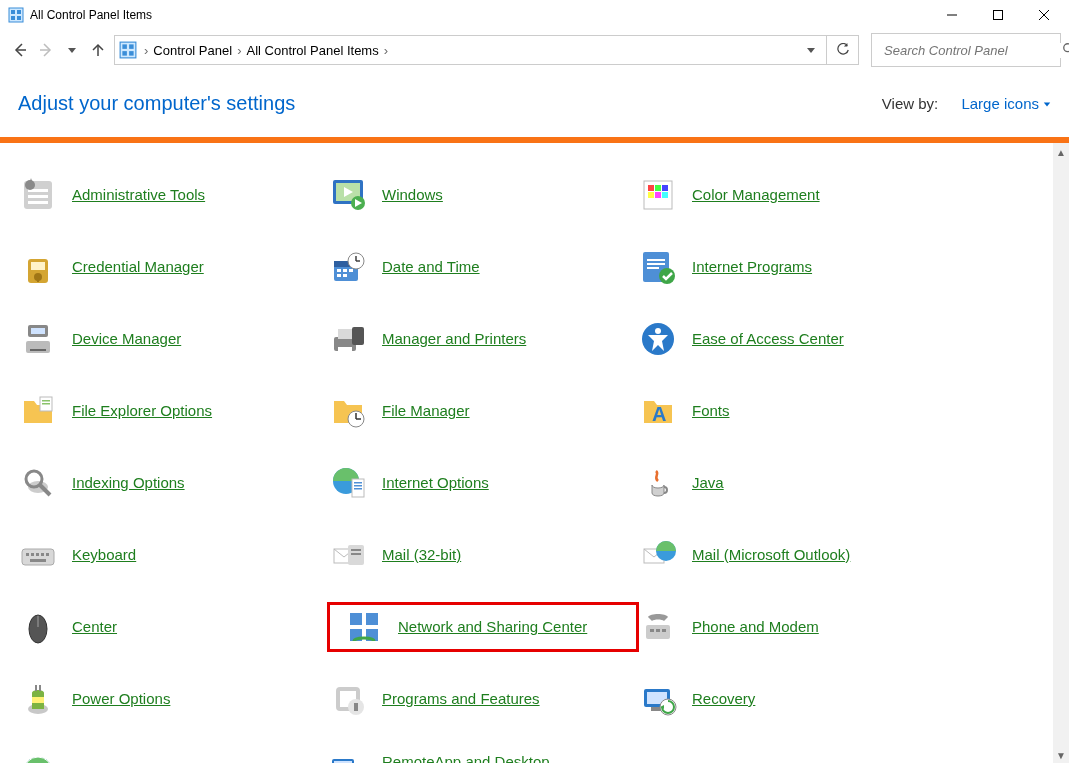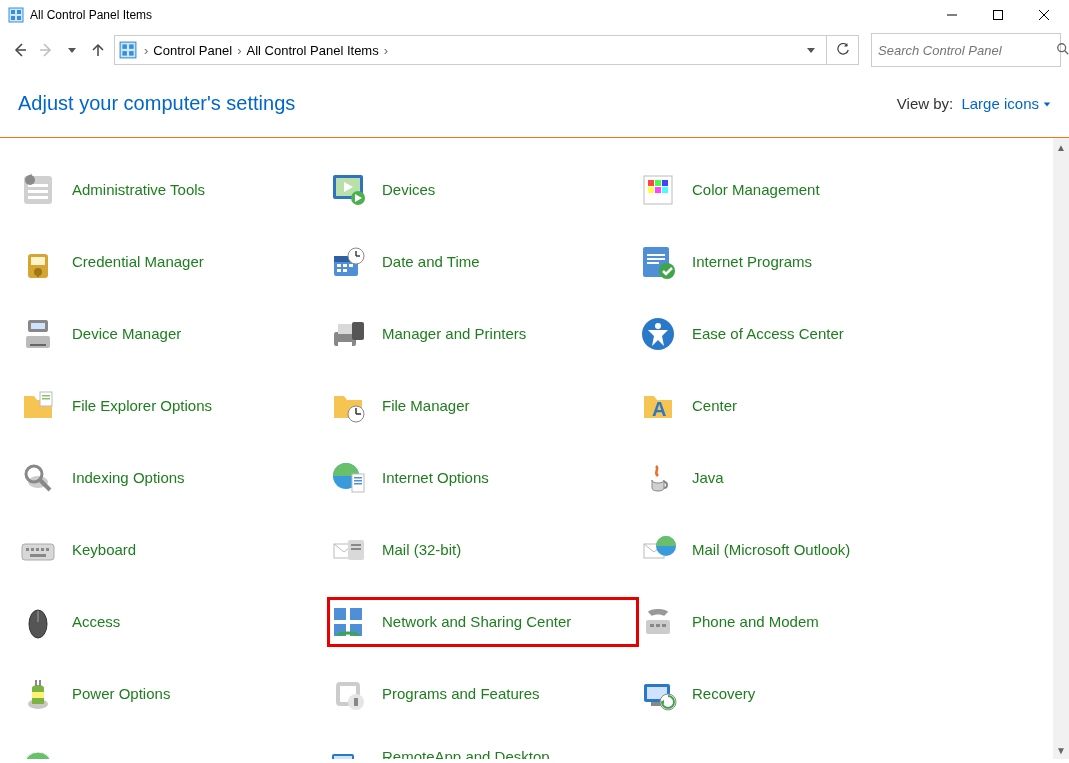--- a/index.html
+++ b/index.html
@@ -19,38 +19,38 @@
   .nav-arrow { width: 24px; height: 24px; display: flex; align-items: center; justify-content: center; border-radius: 2px; color: #555; }
   .nav-arrow.disabled { color: #bdbdbd; }
   .recent-caret { color: #555; }
   .up-arrow { color: #555; }
   .addressbar { flex: 1; display: flex; align-items: center; height: 30px; border: 1px solid #ccc; padding: 0 4px; gap: 0; }
   .addr-icon { width: 18px; height: 18px; margin-right: 4px; }
   .crumb { display: inline-flex; align-items: center; font-size: 13px; color: #000; padding: 0 2px; height: 100%; text-align: center; }
   .crumb-sep { color: #6b6b6b; padding: 0 3px; }
   .addr-dropdown { color: #555; padding: 0 6px; }
   .refresh { width: 32px; height: 30px; border: 1px solid #ccc; border-left: none; display: flex; align-items: center; justify-content: center; color: #444; }
-  .searchbox { width: 190px; height: 34px; border: 1px solid #ccc; margin-left: 8px; display: flex; align-items: center; padding: 0 6px; }
+  .searchbox { width: 190px; height: 34px; border: 1px solid #ccc; margin-left: 8px; display: flex; align-items: center; padding: 0 12px; }
   .searchbox input { border: none; outline: none; flex: 1; font-size: 13px; font-style: italic; color: #555; }
   .searchbox .search-icon { color: #555; }
 
   
-  .header { display: flex; align-items: center; padding: 22px 18px 22px 18px; border-bottom: 1px solid #f97316; }
+  .header { display: flex; align-items: center; padding: 22px 18px 22px 18px; border-bottom: 6px solid #f97316; }
   .header .heading { color: #0066cc; font-size: 20px; font-weight: 400; }
   .header .viewby { margin-left: auto; font-size: 15px; color: #333; }
-  .header .viewmode { color: #0066cc; margin-left: 4px; display: inline-flex; align-items: center; gap: 4px; }
+  .header .viewmode { color: #0066cc; margin-left: 19px; display: inline-flex; align-items: center; gap: 4px; }
 
   
   .content-wrap { display: flex; height: calc(763px - 30px - 40px - 72px); }
   .content { flex: 1; padding: 28px 18px 0 18px; overflow: hidden; }
   .grid { display: grid; grid-template-columns: repeat(3, 310px); column-gap: 0; row-gap: 24px; }
   .item { display: flex; align-items: center; gap: 14px; height: 48px; padding-right: 10px; }
   .item .icon { width: 40px; height: 40px; flex: 0 0 40px; display:flex; align-items:center; justify-content:center; }
-  .item .label { color: #1e7e1e; font-size: 15px; line-height: 1.2; }
-  .item.highlight { outline: 3px solid #e60000; outline-offset: -2px; padding: 4px 8px 4px 0; }
+  .item .label { color: #1e7e1e; font-size: 15px; line-height: 1.2; text-decoration: underline; }
+  .item.highlight { outline: 3px solid #e60000; outline-offset: -2px; padding: 4px 8px 4px 16px; }
 
   .scrollbar { width: 16px; background: #f1f1f1; display: flex; flex-direction: column; align-items: center; }
   .scrollbar .sbtn { height: 18px; width: 100%; display:flex; align-items:center; justify-content:center; color:#666; font-size:10px; }
   .scrollbar .track { flex:1; width:100%; position:relative; }
   svg.ic { width: 40px; height: 40px; }
   svg.ic16 { width: 16px; height: 16px; }
   svg.ic18 { width: 18px; height: 18px; }
 </style>
 </head>
 <body>
@@ -171,21 +171,21 @@
             </svg>
           </span>
           <span class="label">Administrative Tools</span>
         </div>
         <div class="item">
           <span class="icon">
             <svg class="ic" viewBox="0 0 40 40">
               <use href="#ico-autoplay"></use>
             </svg>
           </span>
-          <span class="label">Devices</span>
+          <span class="label">Windows</span>
         </div>
         <div class="item">
           <span class="icon">
             <svg class="ic" viewBox="0 0 40 40">
               <use href="#ico-color-mgmt"></use>
             </svg>
           </span>
           <span class="label">Color Management</span>
         </div>
         <div class="item">
@@ -251,77 +251,77 @@
             </svg>
           </span>
           <span class="label">File Manager</span>
         </div>
         <div class="item">
           <span class="icon">
             <svg class="ic" viewBox="0 0 40 40">
               <use href="#ico-fonts"></use>
             </svg>
           </span>
+          <span class="label">Fonts</span>
+        </div>
+        <div class="item">
+          <span class="icon">
+            <svg class="ic" viewBox="0 0 40 40">
+              <use href="#ico-indexing"></use>
+            </svg>
+          </span>
+          <span class="label">Indexing Options</span>
+        </div>
+        <div class="item">
+          <span class="icon">
+            <svg class="ic" viewBox="0 0 40 40">
+              <use href="#ico-internet-options"></use>
+            </svg>
+          </span>
+          <span class="label">Internet Options</span>
+        </div>
+        <div class="item">
+          <span class="icon">
+            <svg class="ic" viewBox="0 0 40 40">
+              <use href="#ico-java"></use>
+            </svg>
+          </span>
+          <span class="label">Java</span>
+        </div>
+        <div class="item">
+          <span class="icon">
+            <svg class="ic" viewBox="0 0 40 40">
+              <use href="#ico-keyboard"></use>
+            </svg>
+          </span>
+          <span class="label">Keyboard</span>
+        </div>
+        <div class="item">
+          <span class="icon">
+            <svg class="ic" viewBox="0 0 40 40">
+              <use href="#ico-mail"></use>
+            </svg>
+          </span>
+          <span class="label">Mail (32-bit)</span>
+        </div>
+        <div class="item">
+          <span class="icon">
+            <svg class="ic" viewBox="0 0 40 40">
+              <use href="#ico-mail-outlook"></use>
+            </svg>
+          </span>
+          <span class="label">Mail (Microsoft Outlook)</span>
+        </div>
+        <div class="item">
+          <span class="icon">
+            <svg class="ic" viewBox="0 0 40 40">
+              <use href="#ico-mouse"></use>
+            </svg>
+          </span>
           <span class="label">Center</span>
-        </div>
-        <div class="item">
-          <span class="icon">
-            <svg class="ic" viewBox="0 0 40 40">
-              <use href="#ico-indexing"></use>
-            </svg>
-          </span>
-          <span class="label">Indexing Options</span>
-        </div>
-        <div class="item">
-          <span class="icon">
-            <svg class="ic" viewBox="0 0 40 40">
-              <use href="#ico-internet-options"></use>
-            </svg>
-          </span>
-          <span class="label">Internet Options</span>
-        </div>
-        <div class="item">
-          <span class="icon">
-            <svg class="ic" viewBox="0 0 40 40">
-              <use href="#ico-java"></use>
-            </svg>
-          </span>
-          <span class="label">Java</span>
-        </div>
-        <div class="item">
-          <span class="icon">
-            <svg class="ic" viewBox="0 0 40 40">
-              <use href="#ico-keyboard"></use>
-            </svg>
-          </span>
-          <span class="label">Keyboard</span>
-        </div>
-        <div class="item">
-          <span class="icon">
-            <svg class="ic" viewBox="0 0 40 40">
-              <use href="#ico-mail"></use>
-            </svg>
-          </span>
-          <span class="label">Mail (32-bit)</span>
-        </div>
-        <div class="item">
-          <span class="icon">
-            <svg class="ic" viewBox="0 0 40 40">
-              <use href="#ico-mail-outlook"></use>
-            </svg>
-          </span>
-          <span class="label">Mail (Microsoft Outlook)</span>
-        </div>
-        <div class="item">
-          <span class="icon">
-            <svg class="ic" viewBox="0 0 40 40">
-              <use href="#ico-mouse"></use>
-            </svg>
-          </span>
-          <span class="label">Access</span>
         </div>
         <div class="item highlight">
           <span class="icon">
             <svg class="ic" viewBox="0 0 40 40">
               <use href="#ico-network-sharing"></use>
             </svg>
           </span>
           <span class="label">Network and Sharing Center</span>
         </div>
         <div class="item">

